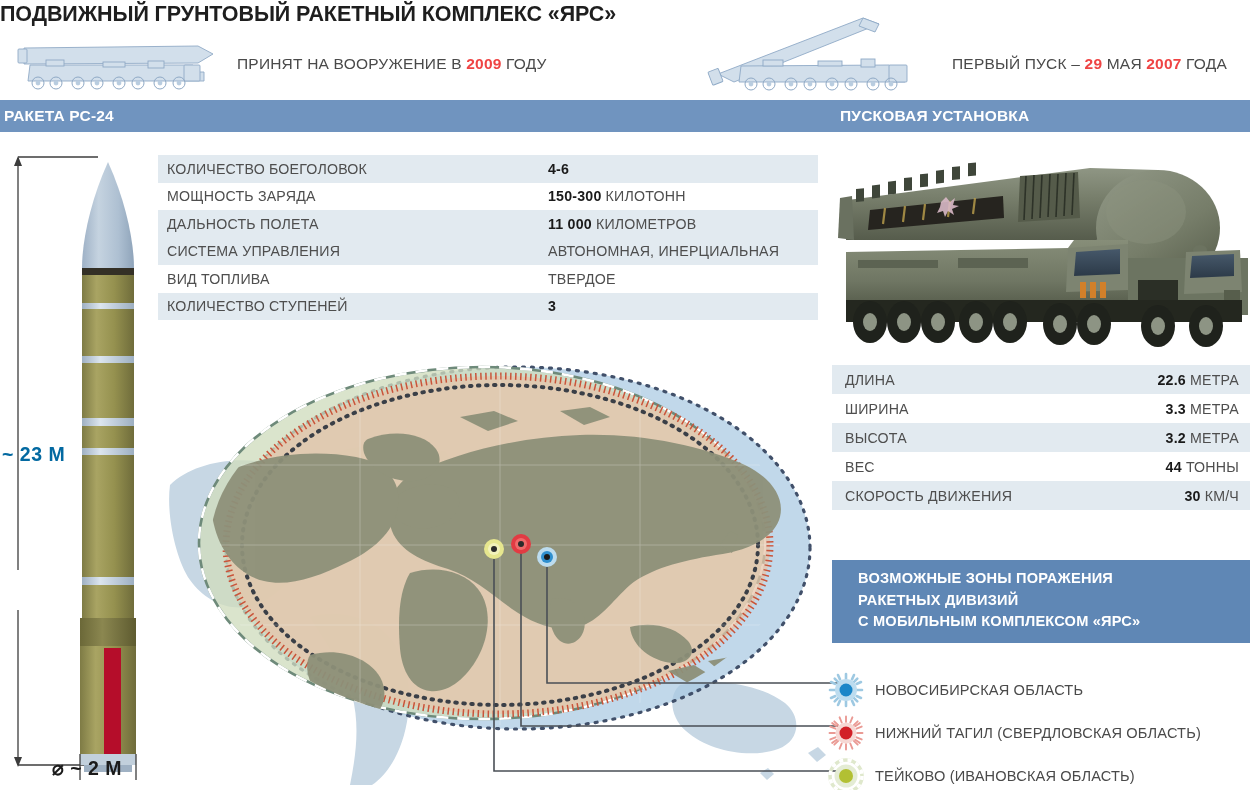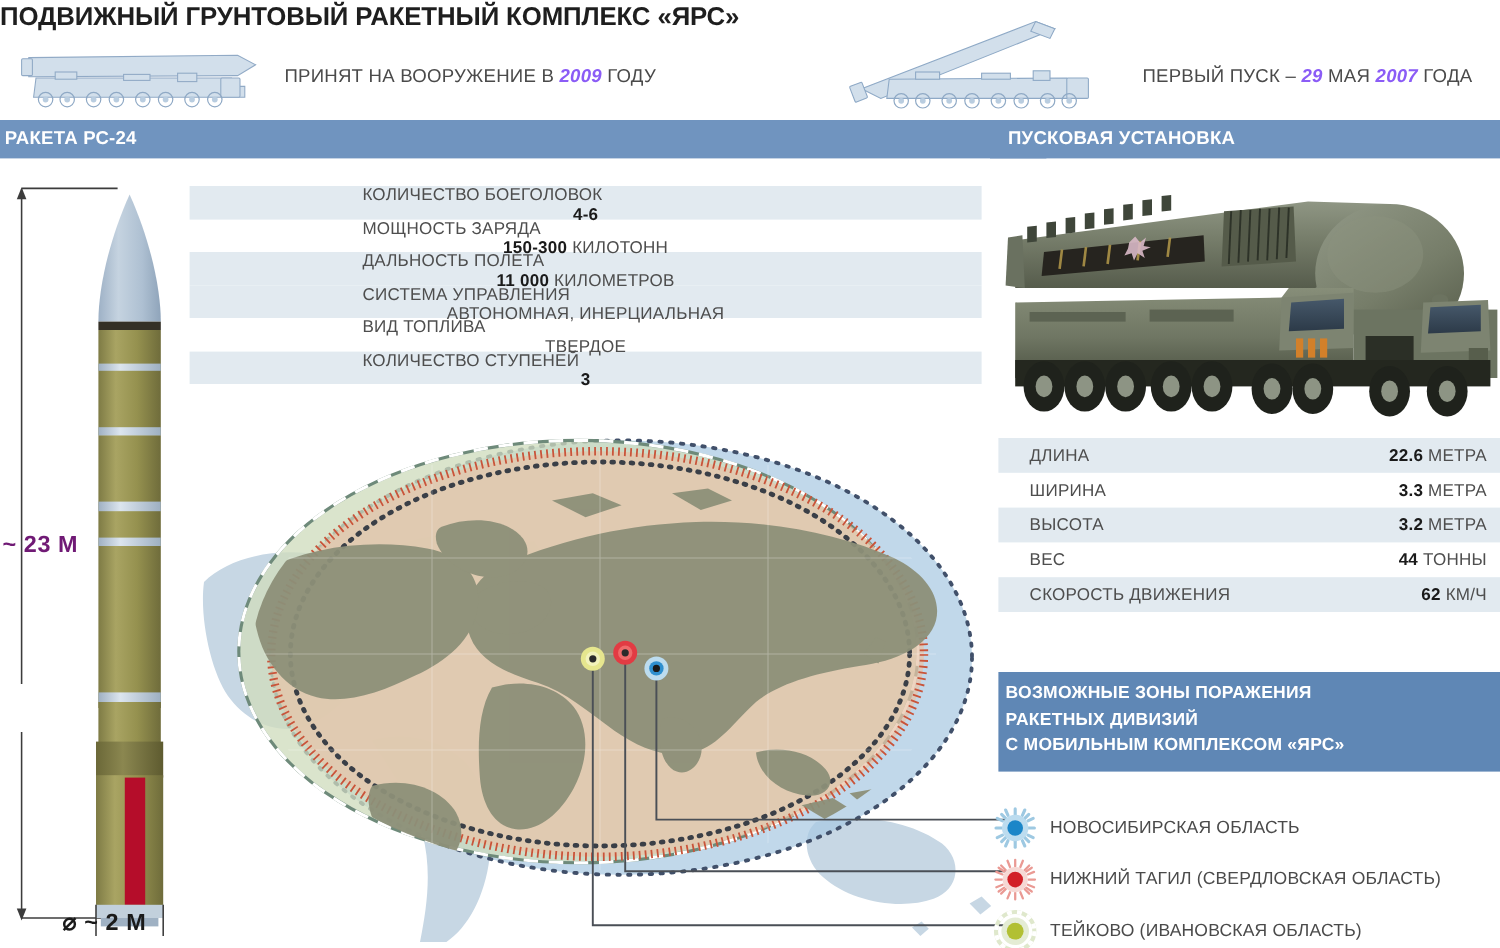--- a/index.html
+++ b/index.html
@@ -22,21 +22,21 @@
   #header-note-left {
     left: 237px; top: 55px;
     font-size: 15.5px; letter-spacing: 0.2px; color: #4a4a4a;
     white-space: nowrap;
   }
   #header-note-right {
     left: 952px; top: 55px;
     font-size: 15.5px; letter-spacing: 0.2px; color: #4a4a4a;
     white-space: nowrap;
   }
-  .hdr-b { font-weight: bold; color: #8b5cf6; font-style: italic; }
+  .hdr-b { font-weight: bold; color: #ef4444; }
 
   
   .section-bar {
     height: 32px; background: #7094bf; top: 100px;
     display: flex; align-items: center;
   }
   .section-bar span {
     color: #ffffff; font-weight: bold; font-size: 15.5px;
     letter-spacing: 0.2px; white-space: nowrap;
   }
@@ -47,49 +47,49 @@
 
   
   .spec-table { font-size: 14.2px; letter-spacing: 0.2px; }
   .spec-row { display: flex; align-items: center; }
   .spec-row.band { background: #e2eaf0; }
   .spec-label { color: #4e4e4e; white-space: nowrap; }
   .spec-value { color: #4e4e4e; white-space: nowrap; }
   .spec-value b { color: #1a1a1a; font-weight: bold; }
 
   #rocket-specs { left: 158px; top: 155px; width: 660px; }
-  #rocket-specs .spec-row { height: 27.5px; flex-direction: column; }
+  #rocket-specs .spec-row { height: 27.5px; }
   #rocket-specs .spec-label { padding-left: 9px; width: 390px; }
   #rocket-specs .spec-value { }
 
   #launcher-specs { left: 832px; top: 365px; width: 418px; }
   #launcher-specs .spec-row { height: 29px; }
-  #launcher-specs .spec-label { padding-left: 26px; flex: 1; }
+  #launcher-specs .spec-label { padding-left: 13px; flex: 1; }
   #launcher-specs .spec-value { padding-right: 11px; text-align: right; }
 
   
   #rocket-block { left: 0; top: 140px; width: 175px; height: 650px; }
   #dim-height-label {
-    left: 2px; top: 443px; font-size: 19.5px; font-weight: bold; color: #701a75;
+    left: 2px; top: 443px; font-size: 19.5px; font-weight: bold; color: #0369a1;
     letter-spacing: 0.5px;
   }
   #dim-width-label {
     left: 52px; top: 757px; font-size: 19.5px; font-weight: bold; color: #1a1a1a;
     letter-spacing: 0.5px; white-space: nowrap;
   }
 
   
   #launcher-photo { left: 828px; top: 140px; width: 420px; height: 215px; }
 
   
   #map-block { left: 160px; top: 355px; width: 680px; height: 435px; }
 
   
   #callout-box {
-    left: 832px; top: 560px; width: 418px; padding: 8px 10px 10px 6px;
+    left: 832px; top: 560px; width: 418px; padding: 8px 10px 10px 26px;
     background: #5f87b5;
   }
   #callout-box div {
     color: #ffffff; font-weight: bold; font-size: 14.6px;
     letter-spacing: 0.2px; line-height: 21.5px; white-space: nowrap;
   }
 
   
   #legend { left: 828px; top: 668px; width: 420px; }
   .legend-row { display: flex; align-items: center; height: 43px; }
@@ -408,21 +408,21 @@
   <div class="spec-row band">
     <div class="spec-label">ВЫСОТА</div>
     <div class="spec-value"><b>3.2</b><span> МЕТРА</span></div>
   </div>
   <div class="spec-row">
     <div class="spec-label">ВЕС</div>
     <div class="spec-value"><b>44</b><span> ТОННЫ</span></div>
   </div>
   <div class="spec-row band">
     <div class="spec-label">СКОРОСТЬ ДВИЖЕНИЯ</div>
-    <div class="spec-value"><b>62</b><span> КМ/Ч</span></div>
+    <div class="spec-value"><b>30</b><span> КМ/Ч</span></div>
   </div>
 </div>
 
 <svg class="abs" id="map-block" viewBox="0 0 680 435">
   <defs>
     <clipPath id="zoneClipAll">
       <ellipse cx="340" cy="190" rx="290" ry="180"></ellipse>
     </clipPath>
   </defs>
 

